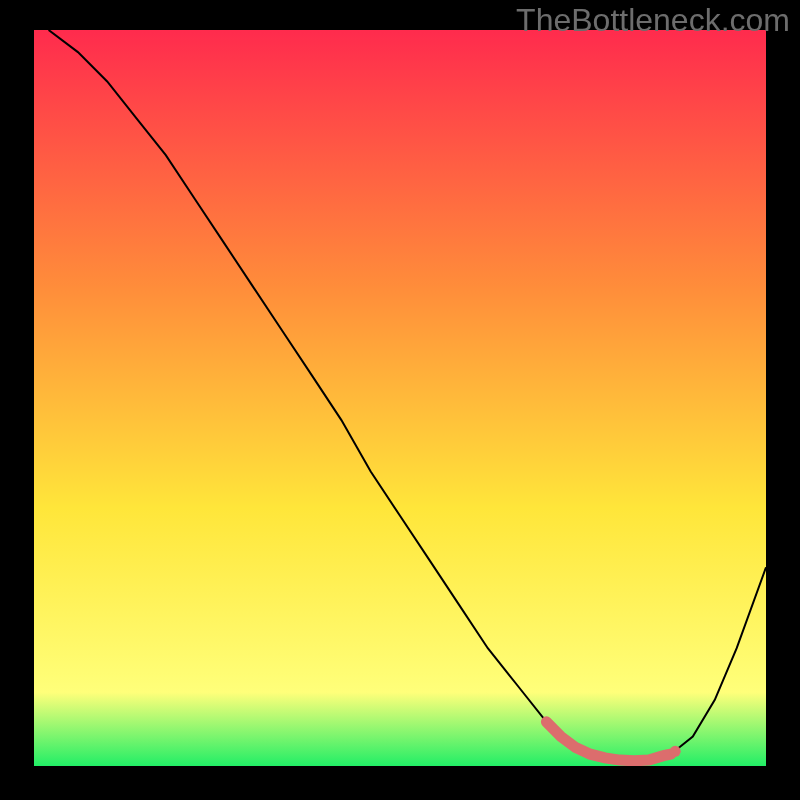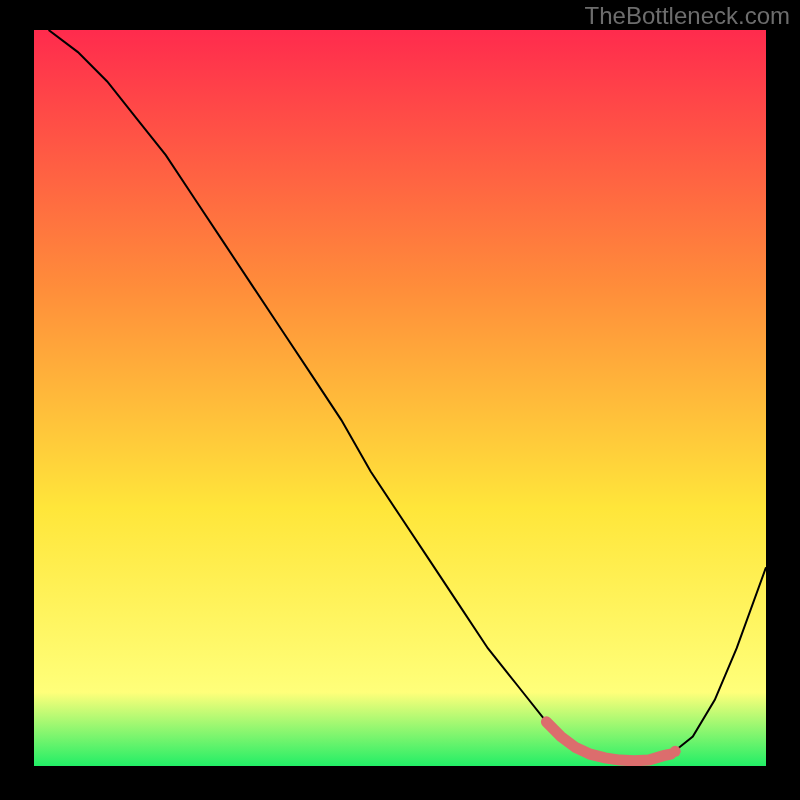--- a/index.html
+++ b/index.html
@@ -15,21 +15,21 @@
     width: 800px;
     height: 800px;
     background: #000000;
   }
   .watermark {
     position: absolute;
     top: 2px;
     right: 10px;
     color: #6d6d6d;
     font-family: Arial, Helvetica, sans-serif;
-    font-size: 24px;
+    font-size: 32px;
     font-weight: 400;
     letter-spacing: 0px;
     z-index: 3;
     margin-left: 31px;
   }
   .plot-area {
     position: absolute;
     left: 34px;
     top: 30px;
     width: 732px;

